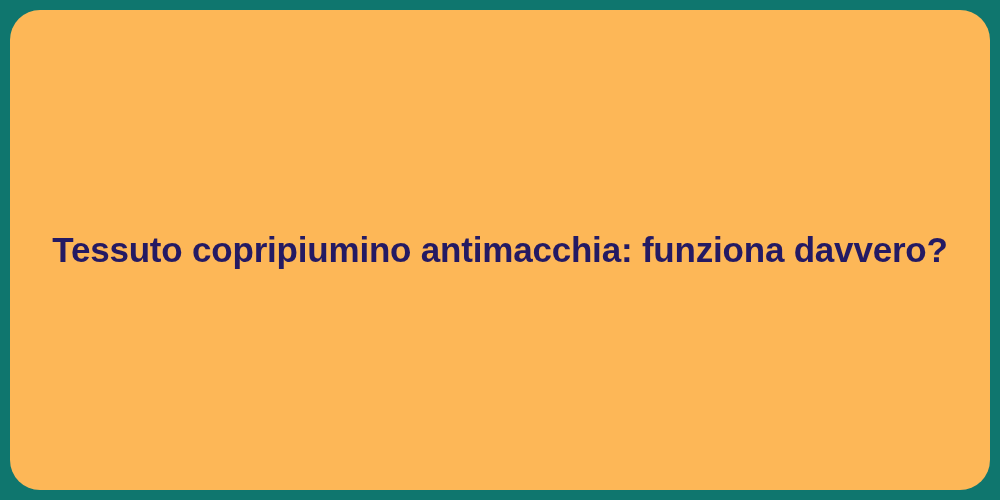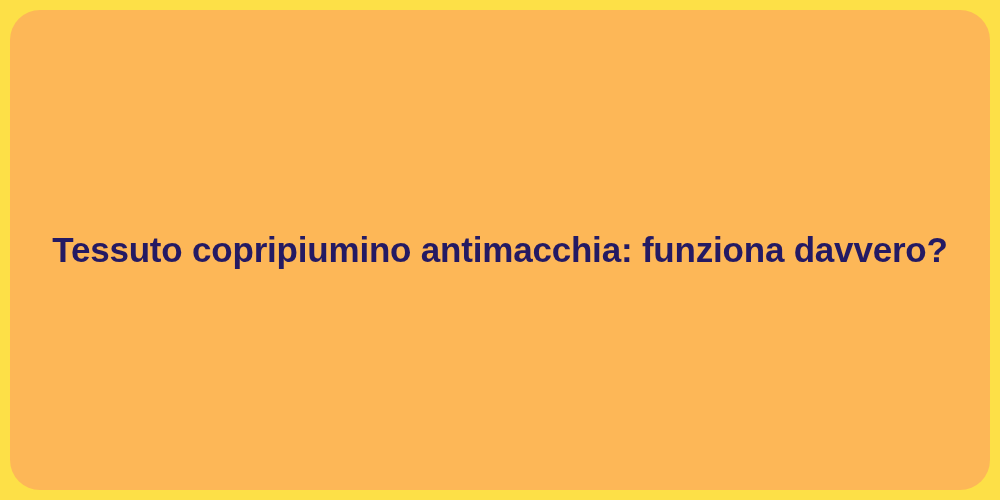--- a/index.html
+++ b/index.html
@@ -12,21 +12,21 @@
     height: 500px;
     overflow: hidden;
     font-family: "Liberation Sans", sans-serif;
   }
 
   #banner-root {
     position: relative;
     width: 1000px;
     height: 500px;
     box-sizing: border-box;
-    background: #fde047;
+    background: #0f766e;
     display: flex;
     align-items: stretch;
     justify-content: stretch;
     padding: 10px;
   }
 
   #banner-card {
     flex: 1 1 auto;
     background: #fdb757;
     border-radius: 30px;

